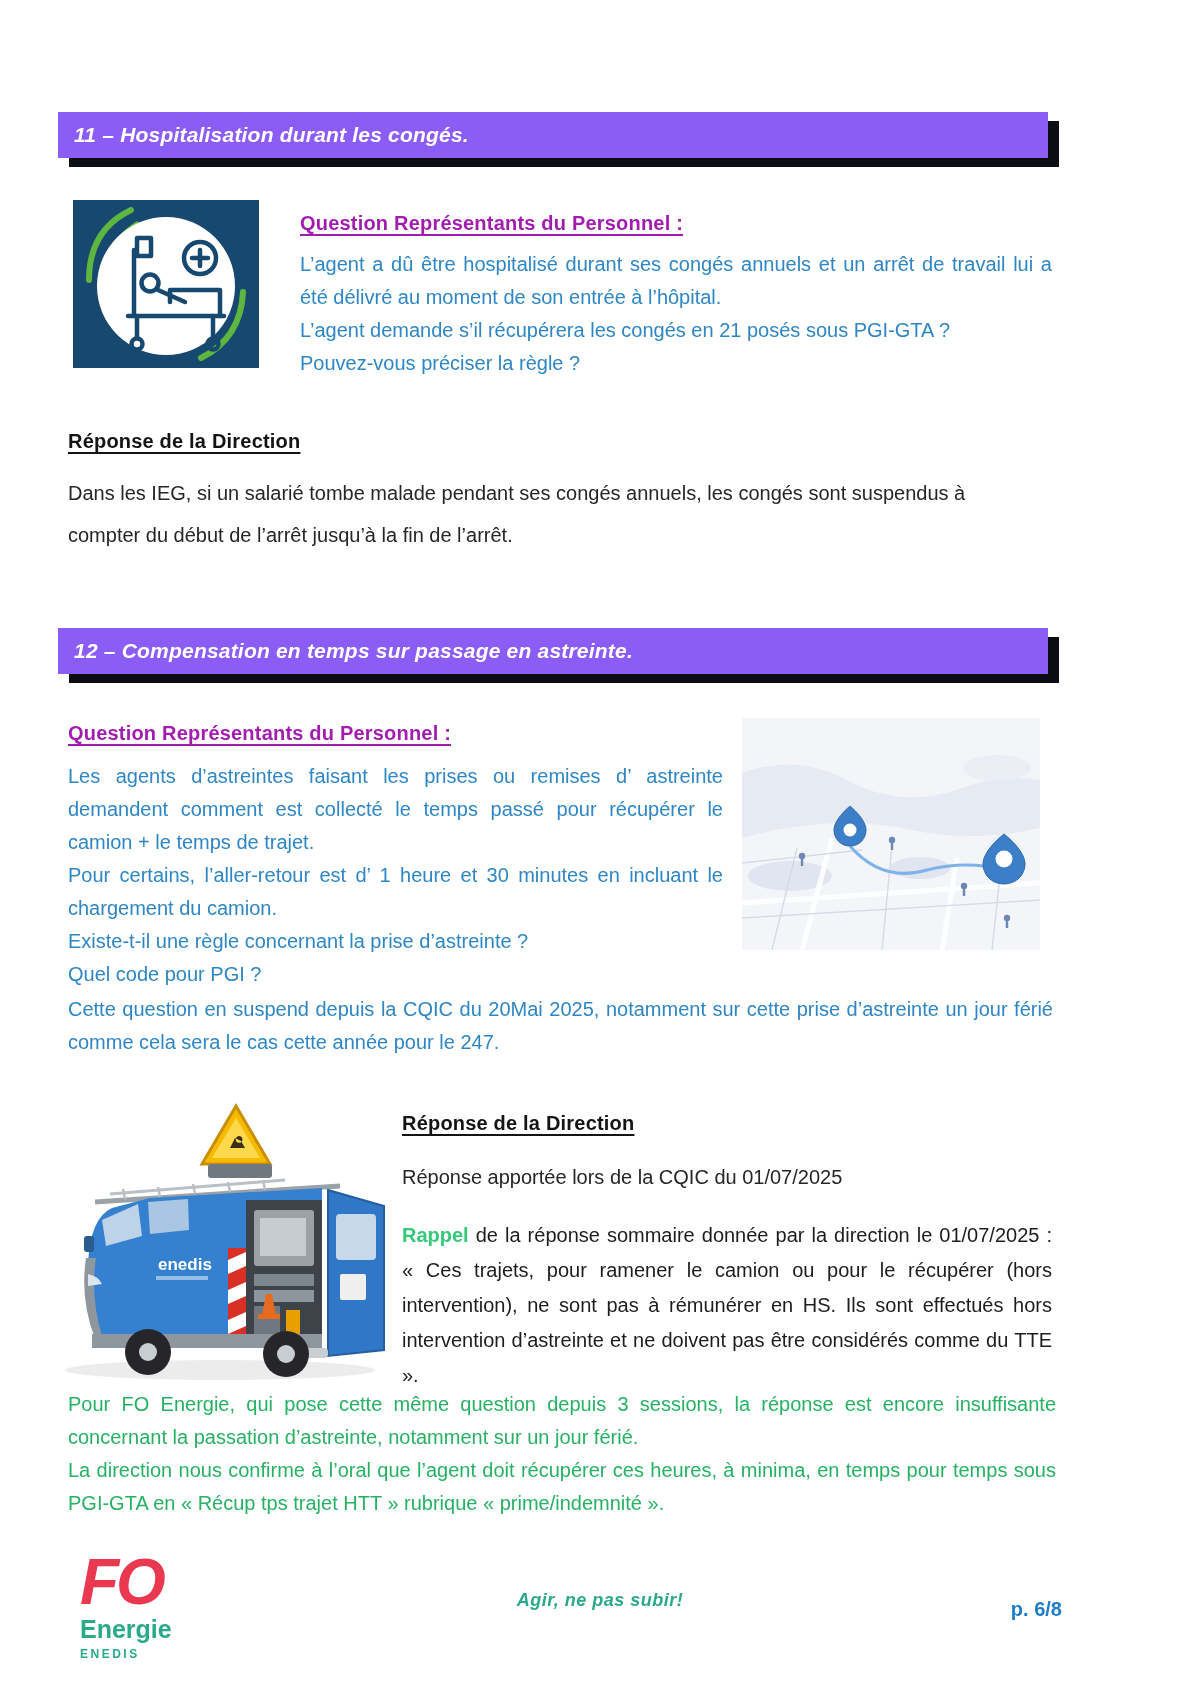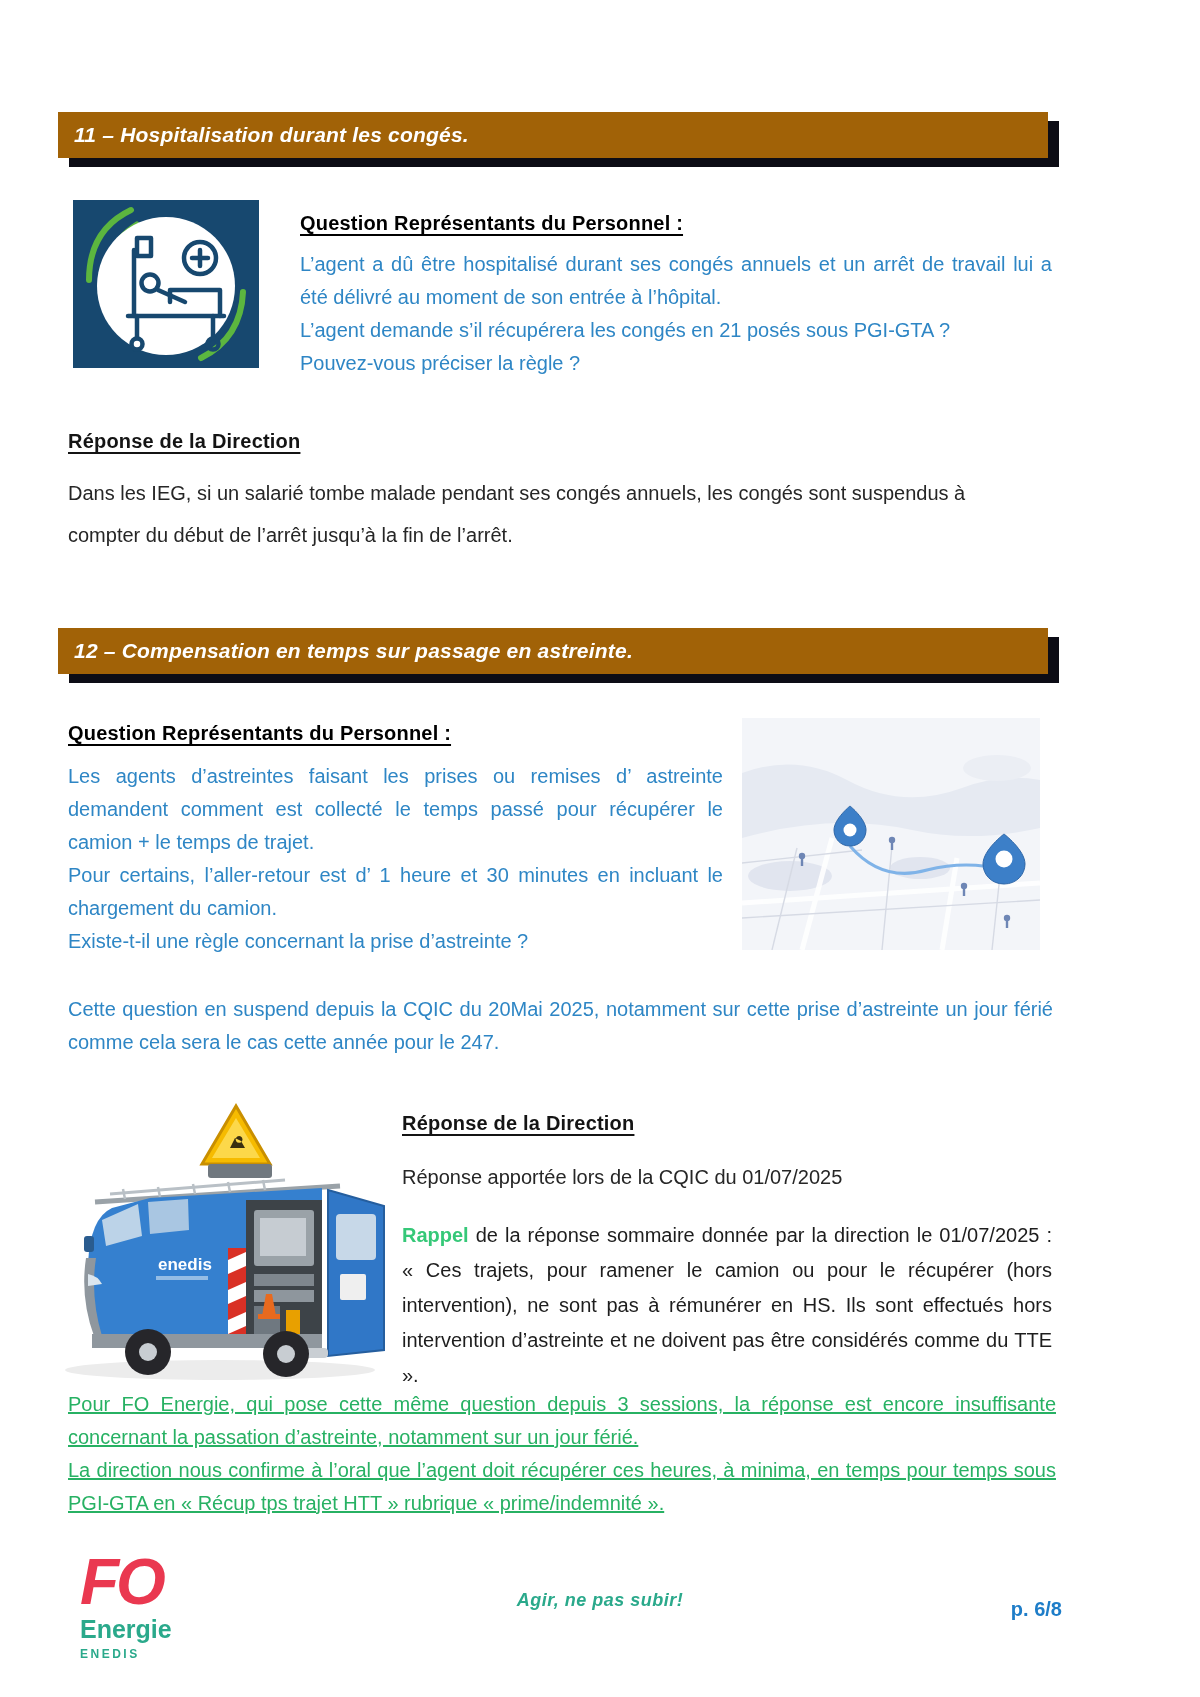--- a/index.html
+++ b/index.html
@@ -4,42 +4,42 @@
 <style>
   * { margin:0; padding:0; box-sizing:border-box; }
   html,body { background:#ffffff; }
   body { font-family:"Liberation Sans", sans-serif; }
   .page {
     position:relative; width:1200px; height:1697px; margin:0 auto;
     background:#ffffff; overflow:hidden;
   }
   .section-bar {
     position:absolute; left:58px; width:990px; height:46px;
-    background:#a16207; color:#ffffff;
+    background:#8b5cf6; color:#ffffff;
     font-style:italic; font-weight:bold; font-size:21px;
     line-height:46px; padding-left:16px;
     box-shadow:11px 9px 0 #0c0c15;
     letter-spacing:0.2px;
   }
   .q-heading {
-    position:absolute; color:#000000; font-weight:bold; font-size:20px;
+    position:absolute; color:#a21caf; font-weight:bold; font-size:20px;
     text-decoration:underline; text-underline-offset:4px; letter-spacing:0.2px;
   }
   .a-heading {
     position:absolute; color:#141414; font-weight:bold; font-size:20px;
     text-decoration:underline; text-underline-offset:4px; letter-spacing:0.2px;
   }
   .q-text { color:#2E86C5; font-size:20px; line-height:33px; }
   .q-text p { text-align:justify; }
   .a-text { color:#262626; font-size:20px; line-height:42px; }
   .abs { position:absolute; }
   .rappel-para { text-align:justify; font-size:20px; line-height:35px; color:#1d1d1d; }
   .rappel-label { color:#35C878; font-weight:bold; }
   .green-block { color:#27B163; font-size:20px; line-height:33px; }
-  .green-block p { text-align:justify;text-decoration:underline; }
+  .green-block p { text-align:justify; }
   .footer-slogan {
     position:absolute; left:430px; width:340px; top:1590px;
     color:#2AA98B; font-size:18px; font-weight:bold; font-style:italic;
     text-align:center; letter-spacing:0.5px;
   }
   .page-number {
     position:absolute; right:138px; top:1598px;
     color:#1E7DC8; font-size:20px; font-weight:bold;
   }
   .fo-logo { position:absolute; left:80px; top:1552px; width:140px; }
@@ -140,20 +140,21 @@
         <path d="M262,166 C249,166 241,156 241,146 C241,132 262,116 262,116 C262,116 283,132 283,146 C283,156 275,166 262,166 Z" fill="#3C7FC8" stroke="#2F67A8" stroke-width="1"></path>
         <circle cx="262" cy="141" r="8.5" fill="#ffffff"></circle>
       </g>
     </svg>
   </div>
 
   <div class="abs q-text" style="left:68px; top:760px; width:655px;">
     <p>Les agents d’astreintes faisant les prises ou remises d’ astreinte demandent comment est collecté le temps passé pour récupérer le camion + le temps de trajet.</p>
     <p>Pour certains, l’aller-retour est d’ 1 heure et 30 minutes en incluant le chargement du camion.</p>
     <p style="text-align:left;">Existe-t-il une règle concernant la prise d’astreinte ?</p>
+    <p style="text-align:left;">Quel code pour PGI ?</p>
   </div>
 
   <div class="abs q-text" style="left:68px; top:993px; width:985px;">
     <p>Cette question en suspend depuis la CQIC du 20Mai 2025, notamment sur cette prise d’astreinte un jour férié comme cela sera le cas cette année pour le 247.</p>
   </div>
 
   <div class="abs" style="left:40px; top:1098px; width:350px; height:292px;">
     <svg width="350" height="292" viewBox="0 0 350 292" aria-hidden="true">
       <ellipse cx="180" cy="272" rx="155" ry="10" fill="#ECECEC"></ellipse>
 

